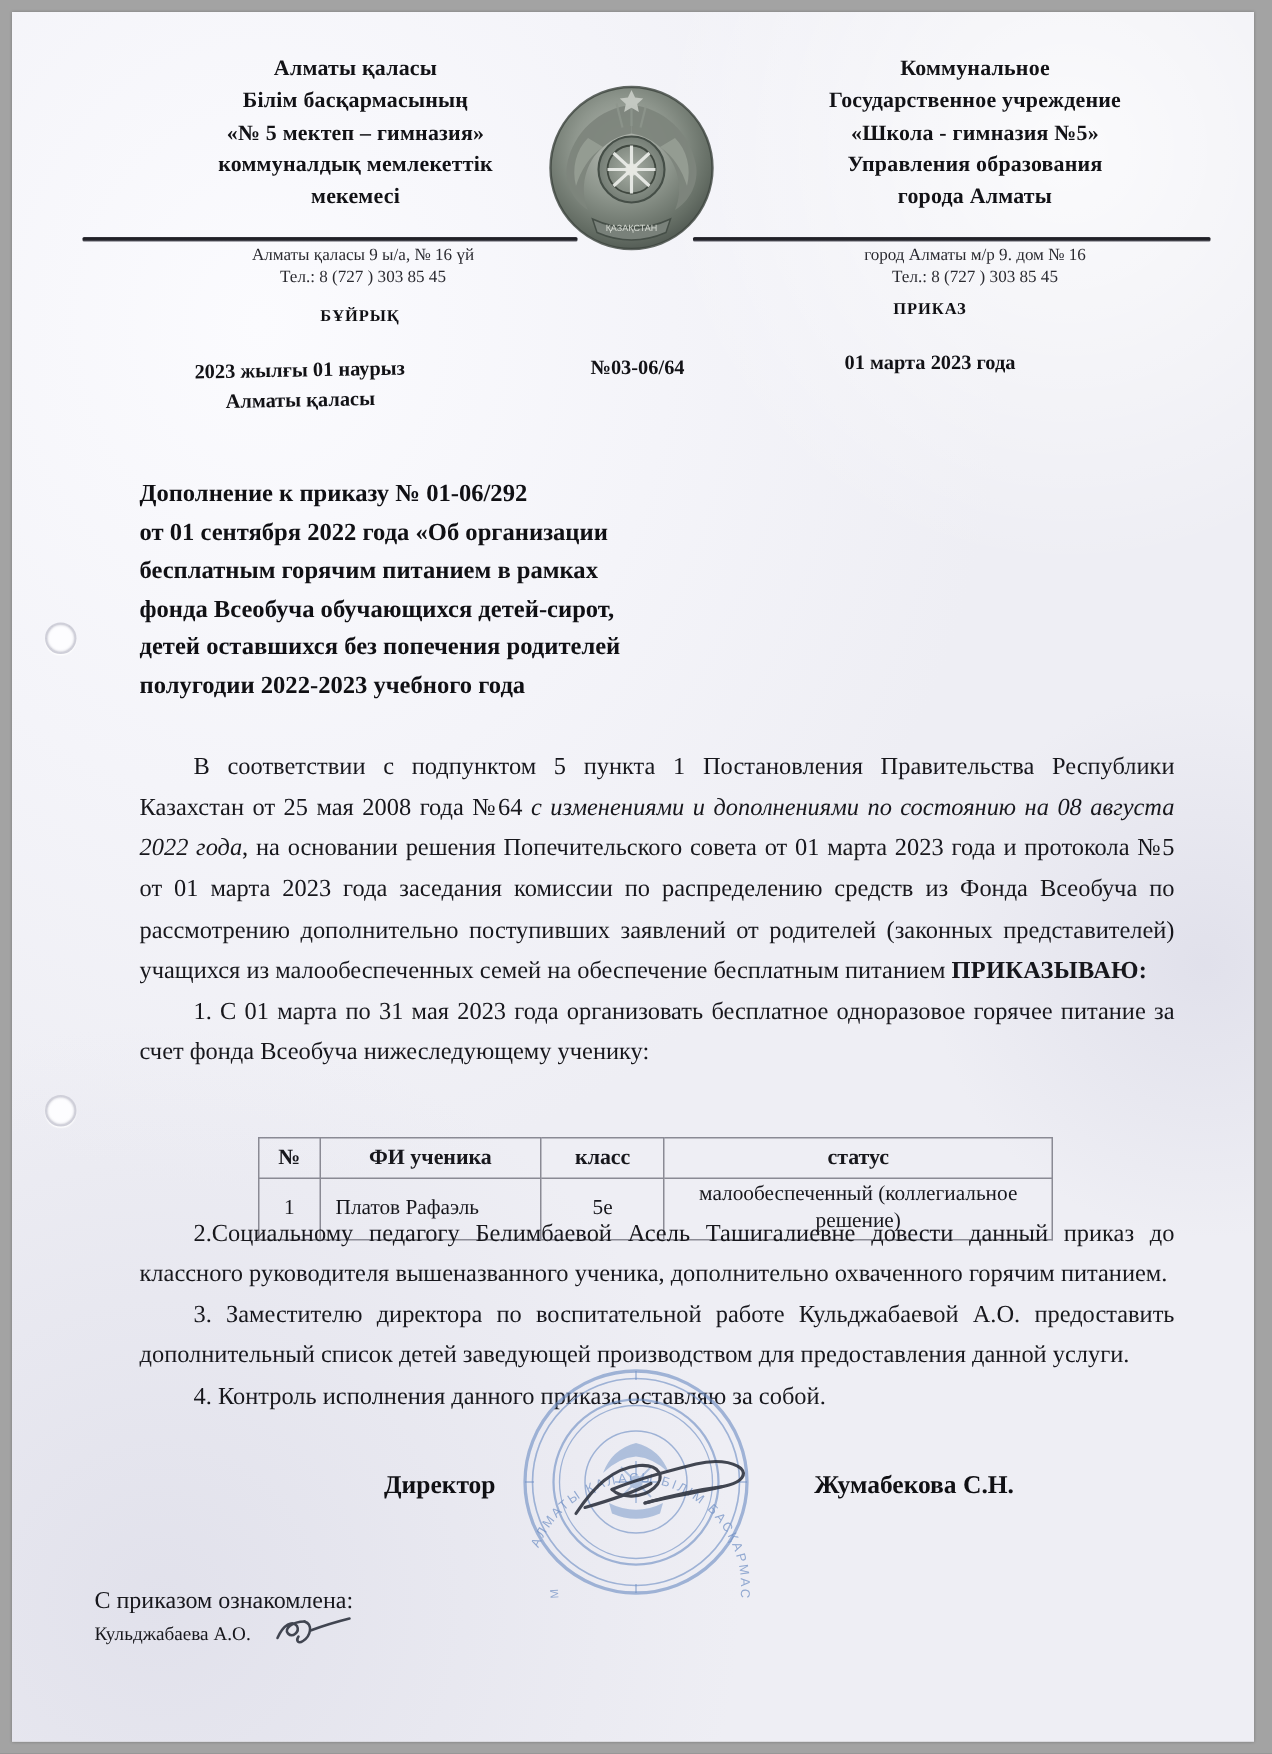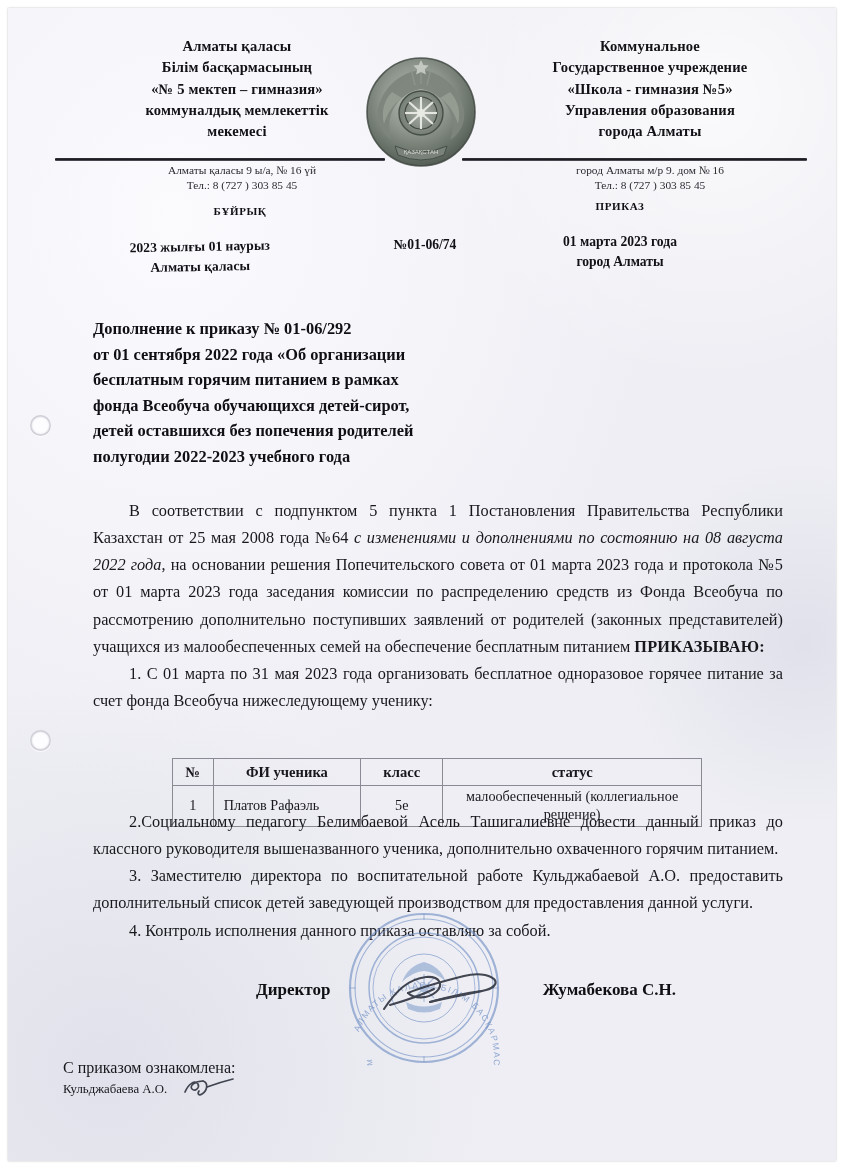--- a/index.html
+++ b/index.html
@@ -11,21 +11,21 @@
   body {
     font-family: "Liberation Serif", "DejaVu Serif", serif;
   }
 
   
   #page {
     position: relative;
     width: 848px;
     height: 1169px;
     margin: 0 auto;
-    background: #ffffff;
+    background: #a3a3a3;
     overflow: hidden;
   }
 
   
   #sheet {
     position: absolute;
     left: 8px;
     top: 8px;
     width: 828px;
     height: 1153px;
@@ -371,25 +371,24 @@
     </div>
 
     <div class="ordword ordword-kz">БҰЙРЫҚ</div>
     <div class="ordword ordword-ru">ПРИКАЗ</div>
 
     <div class="orddate orddate-kz">
       <div>2023 жылғы 01 наурыз</div>
       <div>Алматы қаласы</div>
     </div>
 
-    <div class="ordnum">№01-06/74</div>
+    <div class="ordnum">№03-06/64</div>
 
     <div class="orddate orddate-ru">
       <div>01 марта 2023 года</div>
-      <div>город Алматы</div>
     </div>
 
     <div class="titleblock">
       <div>Дополнение к приказу  № 01-06/292</div>
       <div>от 01 сентября 2022  года «Об организации</div>
       <div>бесплатным горячим питанием в рамках</div>
       <div>фонда Всеобуча  обучающихся  детей-сирот,</div>
       <div>детей оставшихся без попечения родителей</div>
       <div>полугодии 2022-2023 учебного года</div>
     </div>

